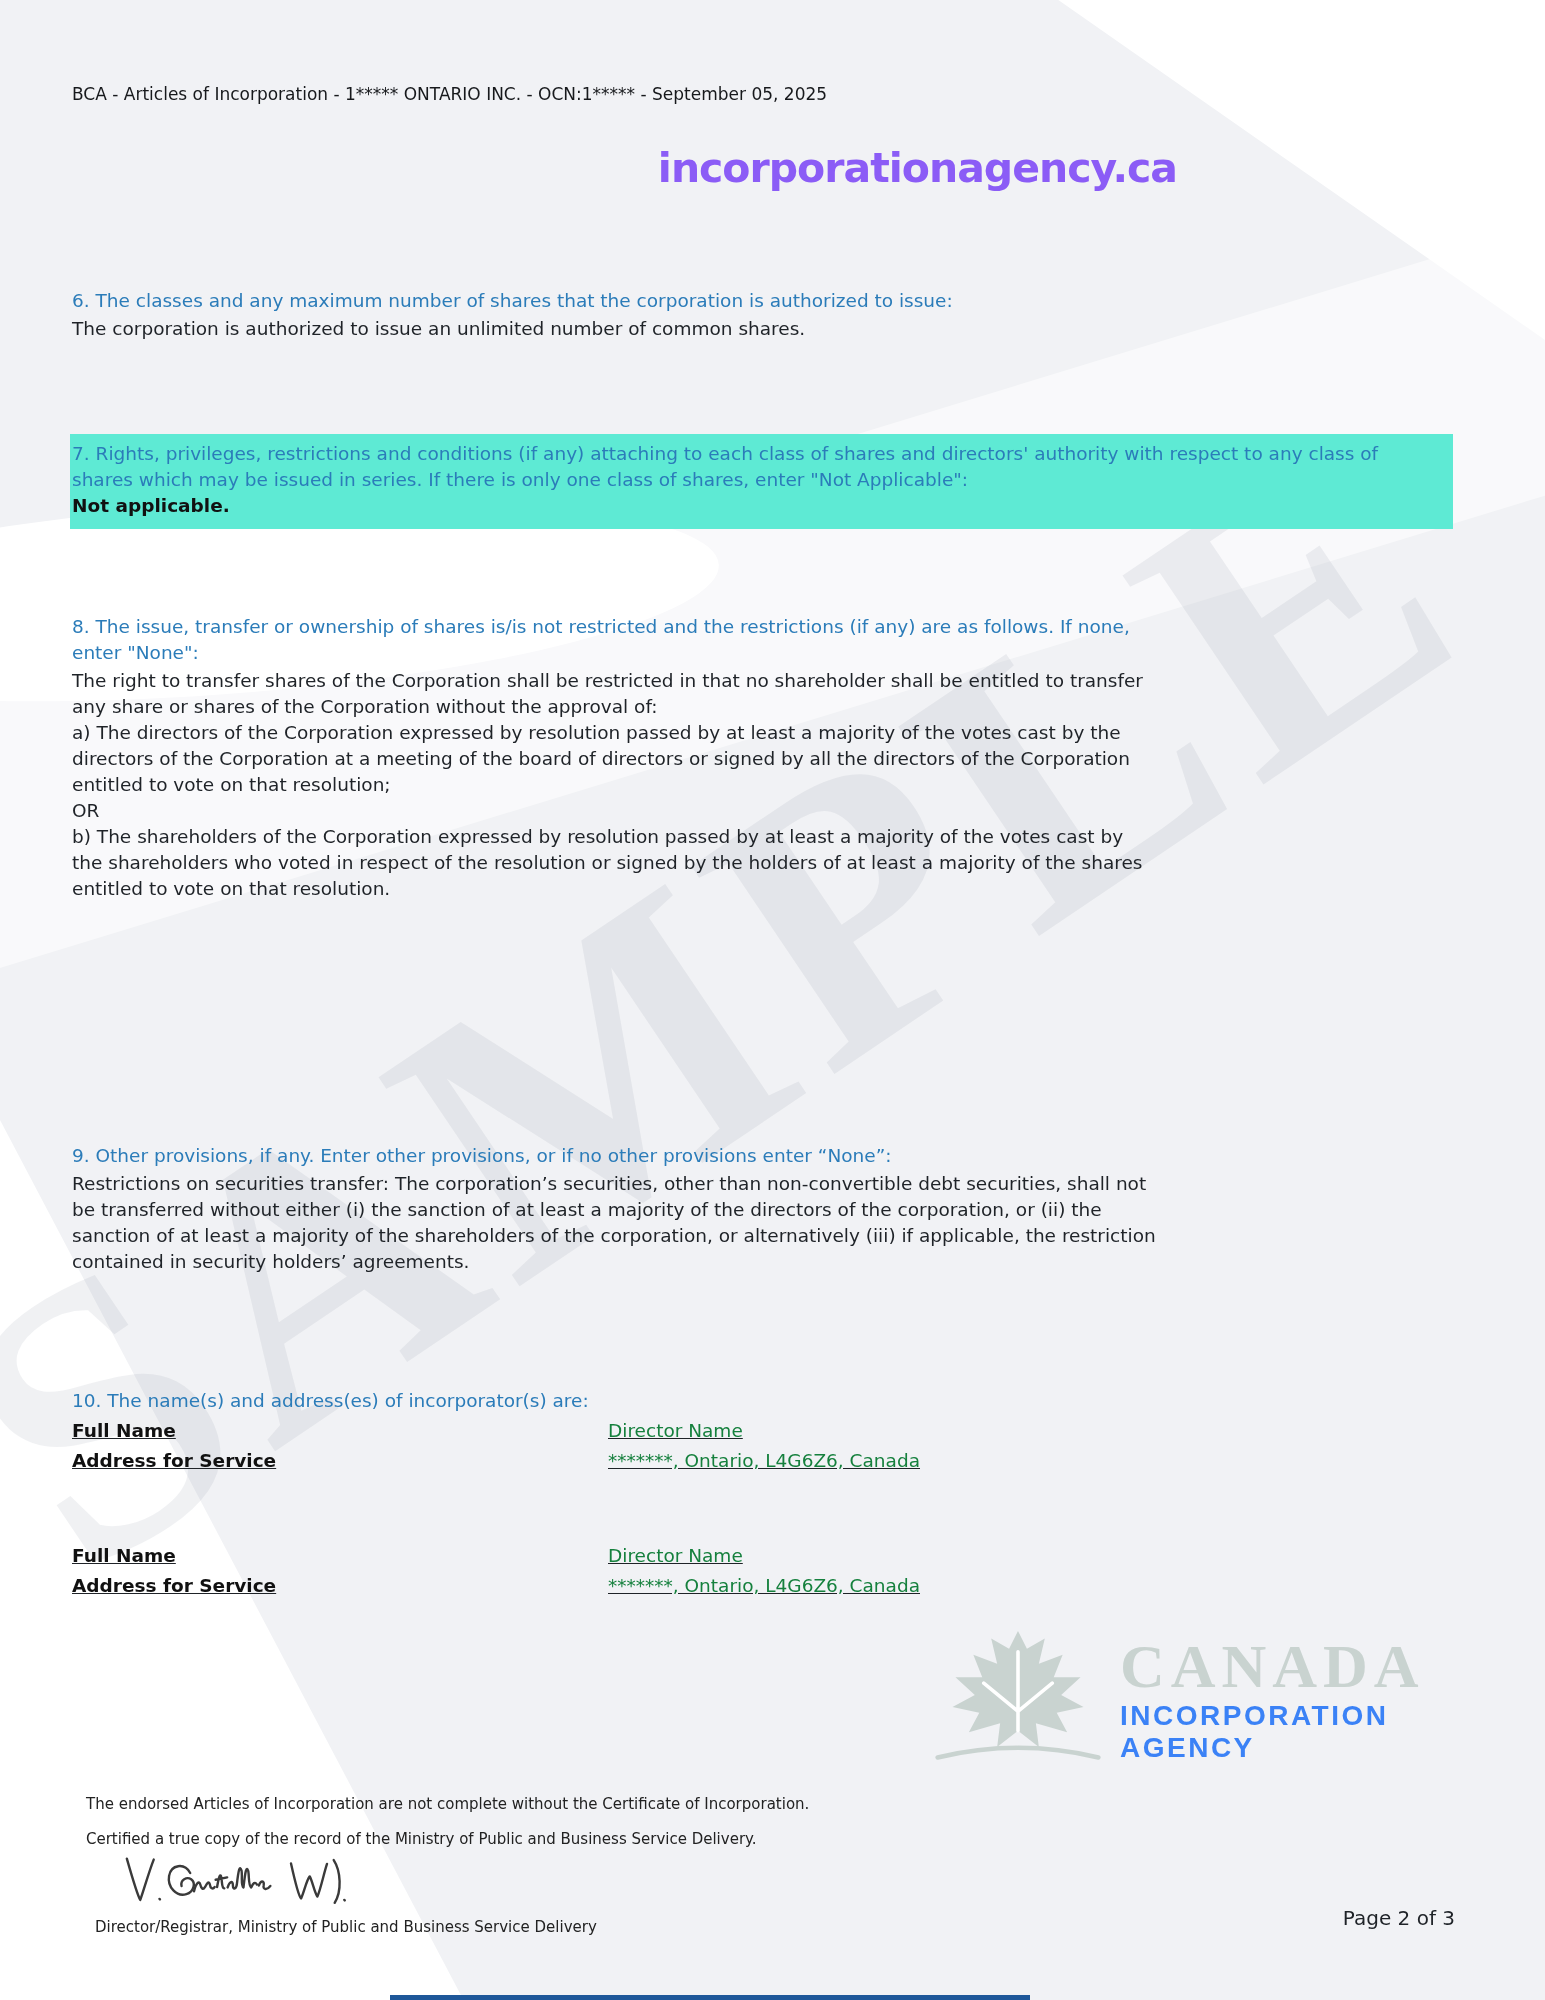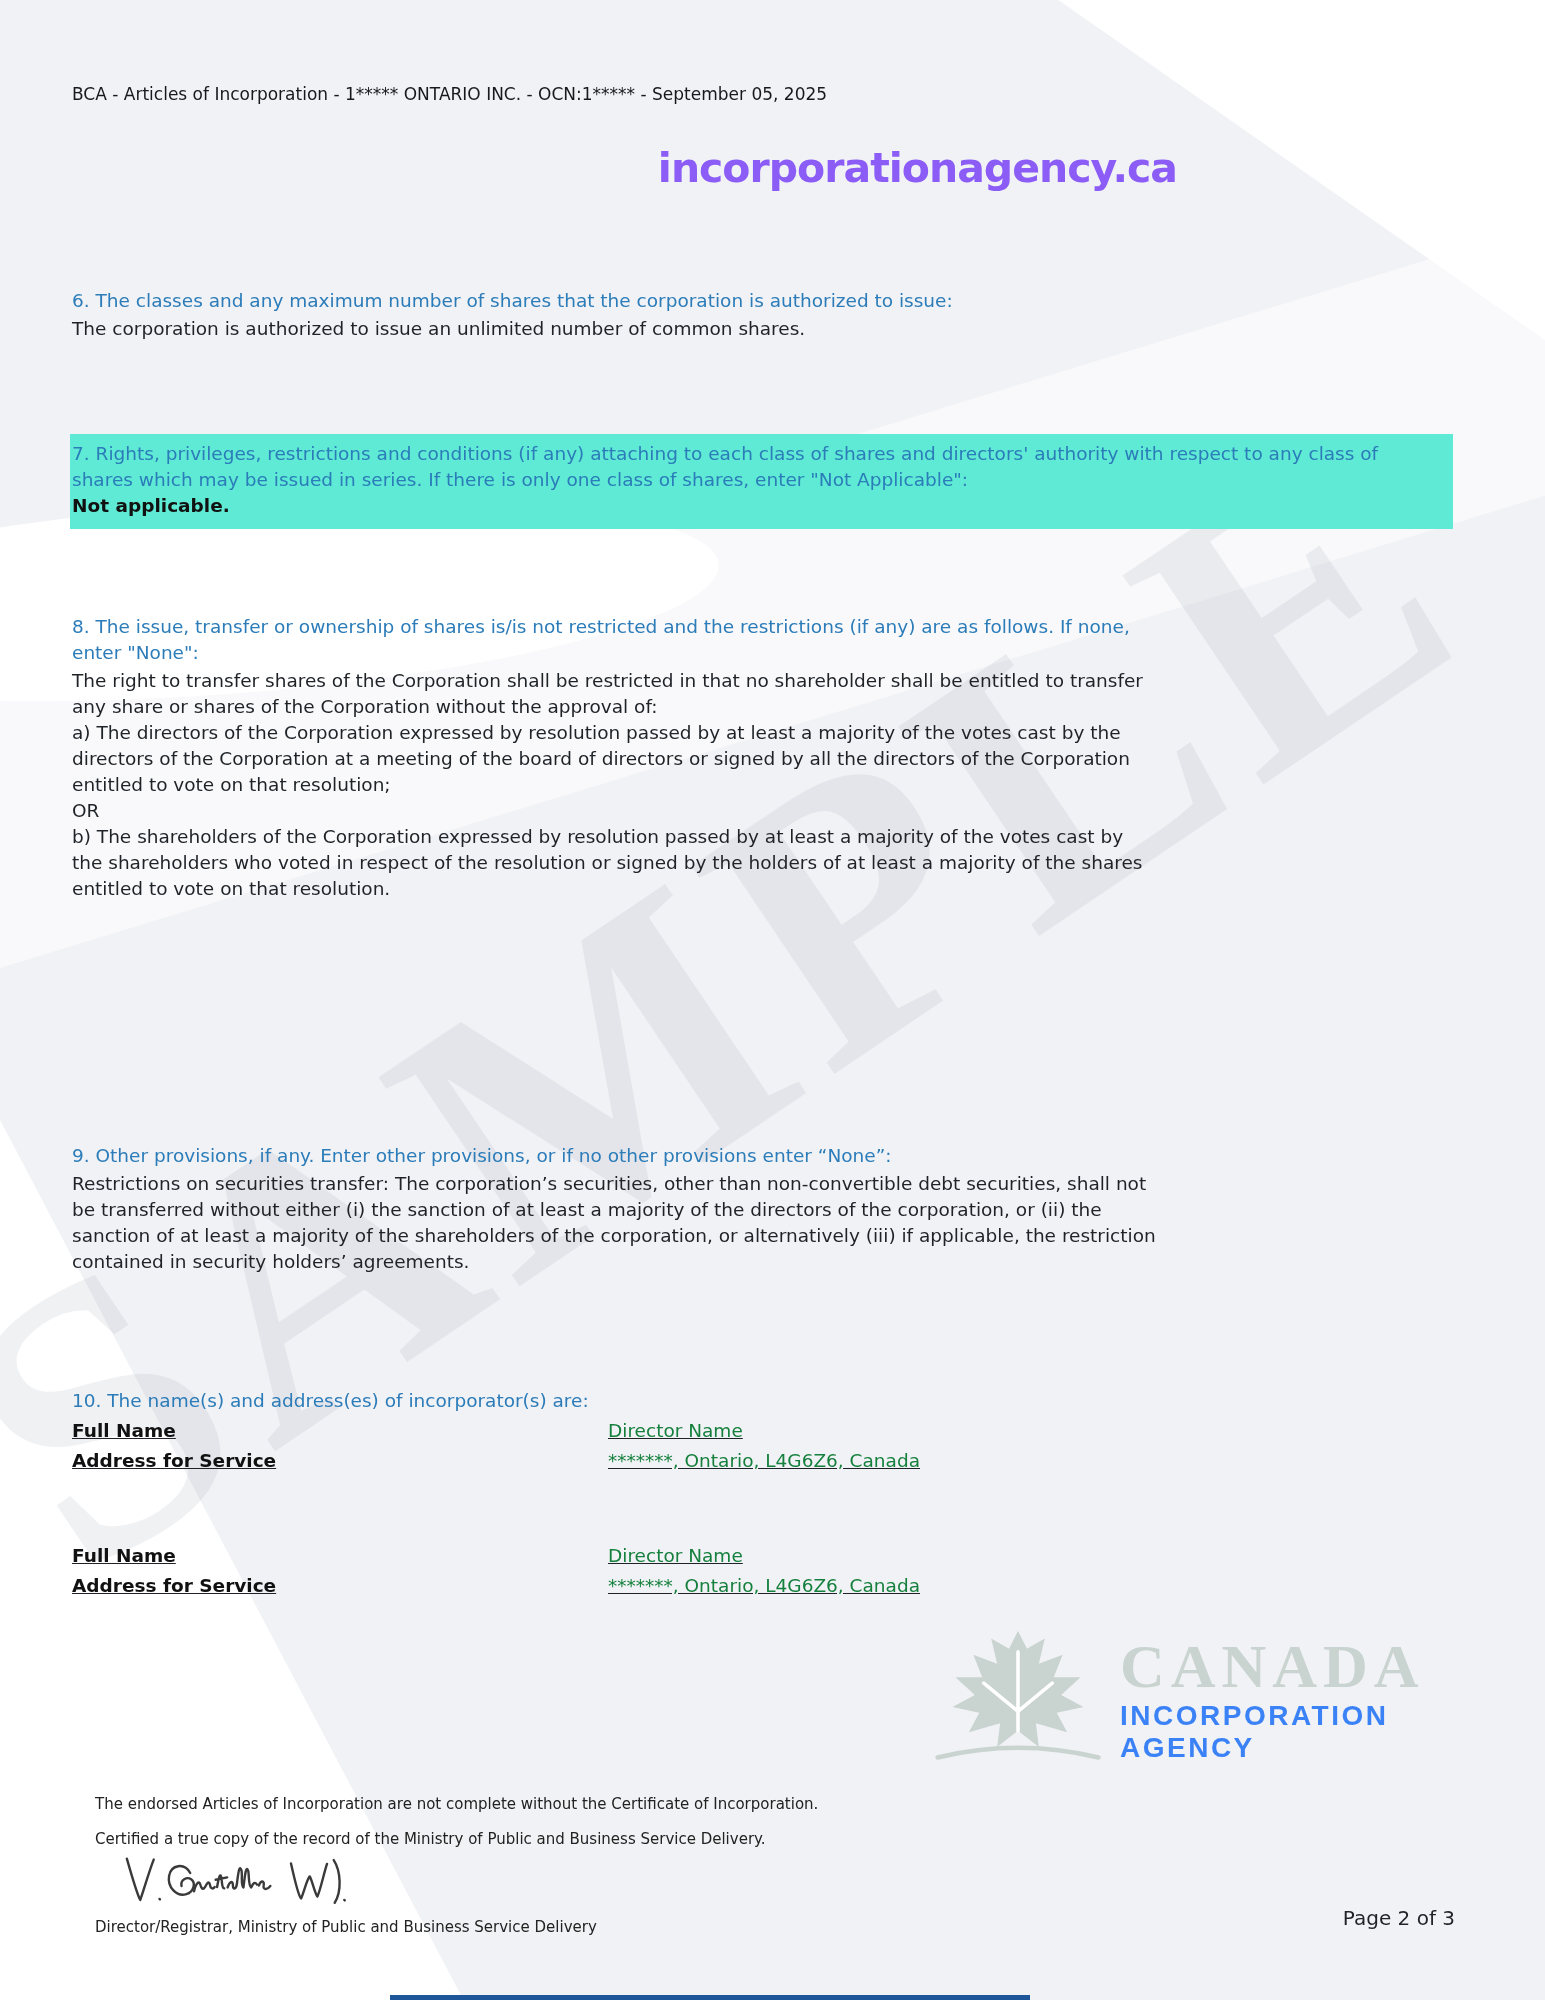--- a/index.html
+++ b/index.html
@@ -52,21 +52,21 @@
   .canada-text{position:absolute;left:192px;top:8px;color:#c9d3d0;}
   .canada-word{
     font-family:"Liberation Serif","DejaVu Serif",serif;font-weight:bold;font-size:62px;
     letter-spacing:6px;line-height:64px;
   }
   .canada-sub{
     font-family:"Liberation Sans",sans-serif;font-weight:bold;font-size:28px;
     letter-spacing:2.5px;margin-top:2px;color:#3b82f6;
   }
   
-  .note{position:absolute;left:95px;font-size:15px;color:#222;}
+  .note{position:absolute;left:86px;font-size:15px;color:#222;}
   .signature{position:absolute;left:103px;top:1850px;}
   .registrar{position:absolute;left:95px;top:1918px;font-size:15px;color:#222;}
   .page-num{position:absolute;right:90px;top:1906px;font-size:20px;color:#1f2328;}
   .bottom-bar{position:absolute;left:390px;bottom:0;width:640px;height:5px;background:#1e5799;}
 </style>
 </head>
 <body>
 
 <div class="page">
 

